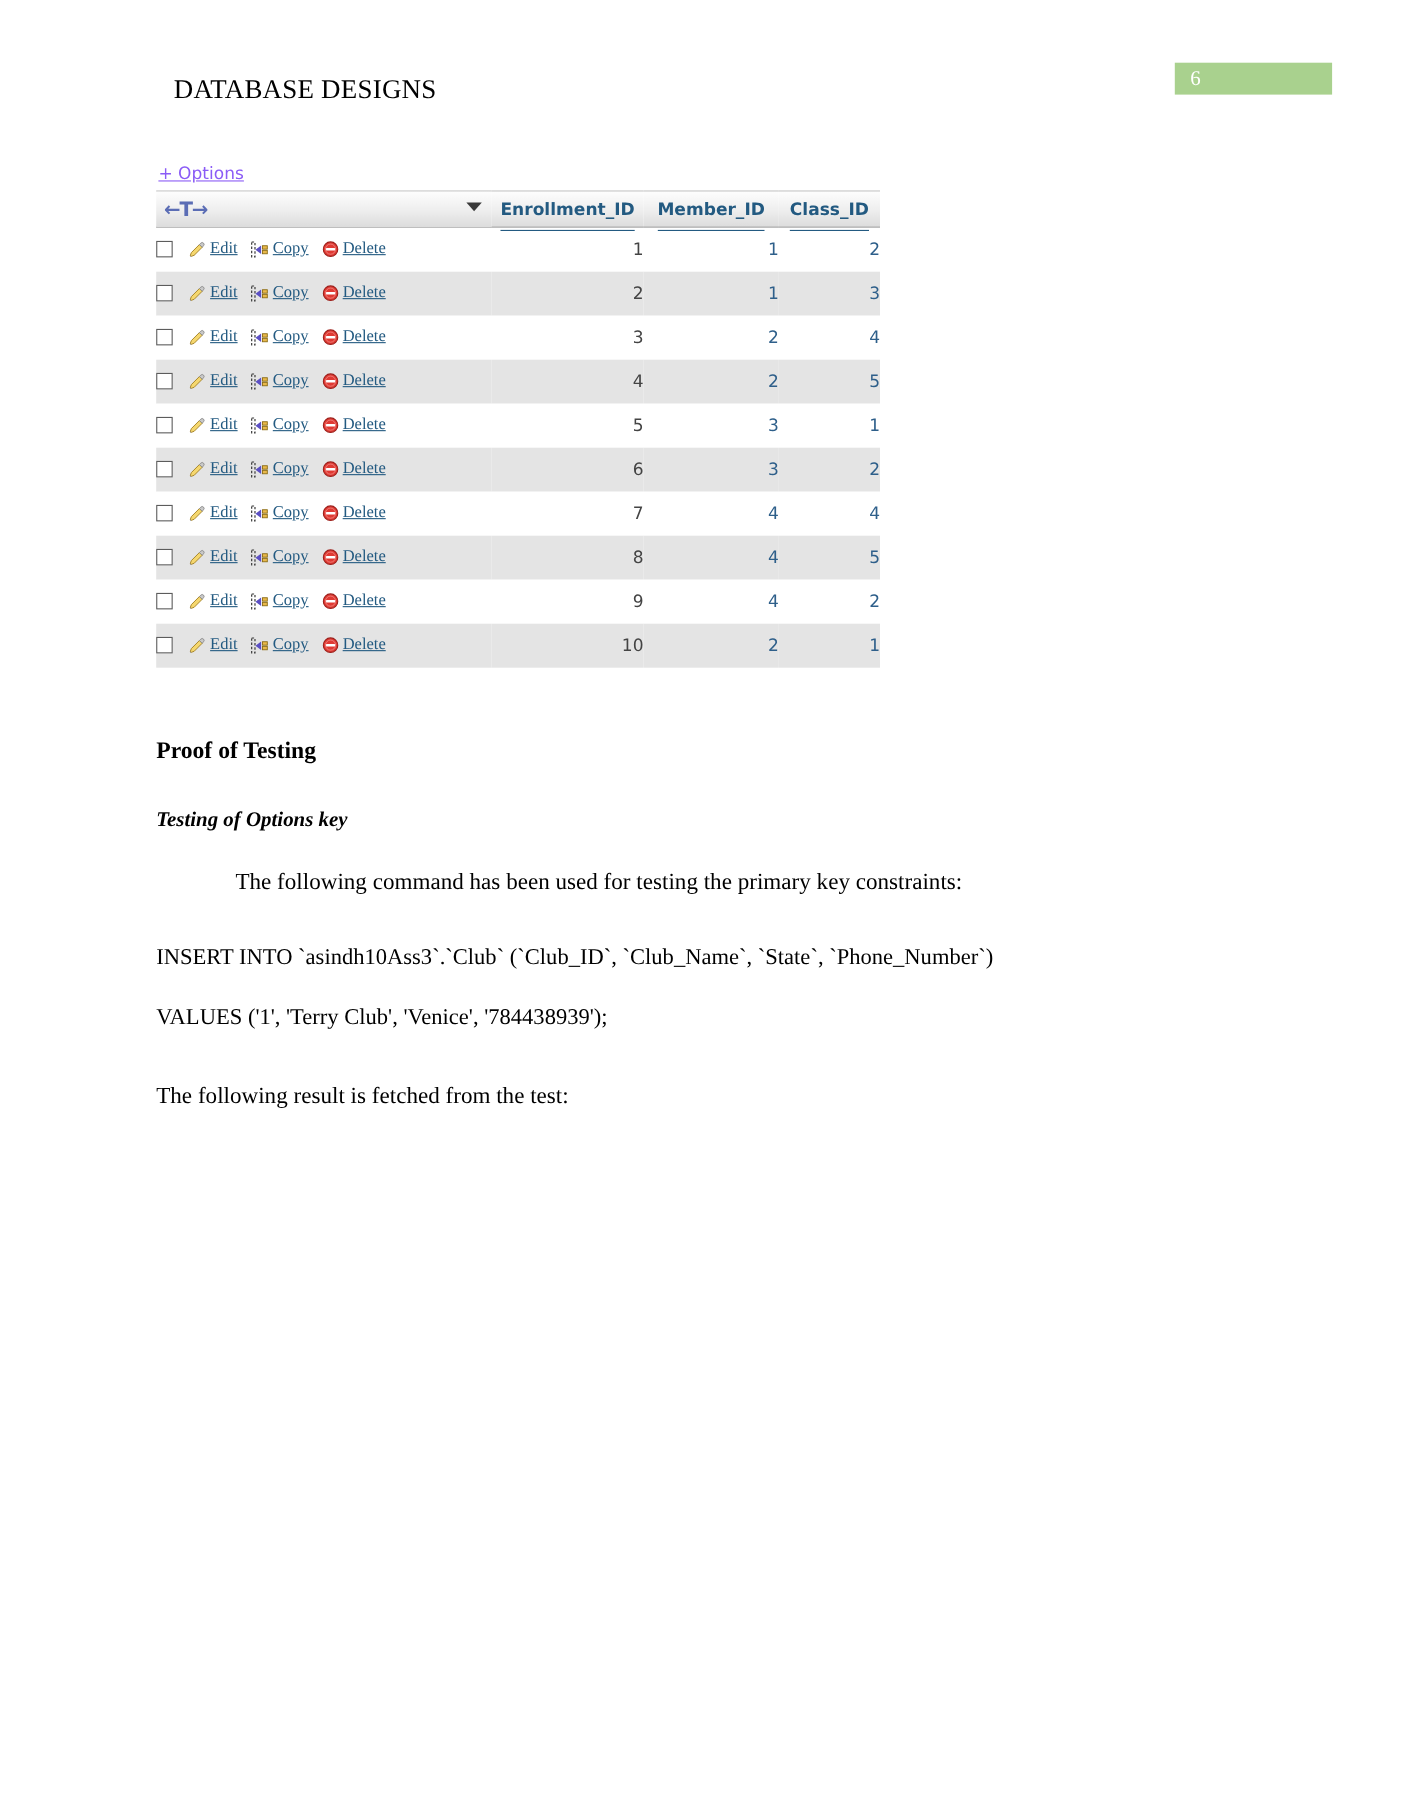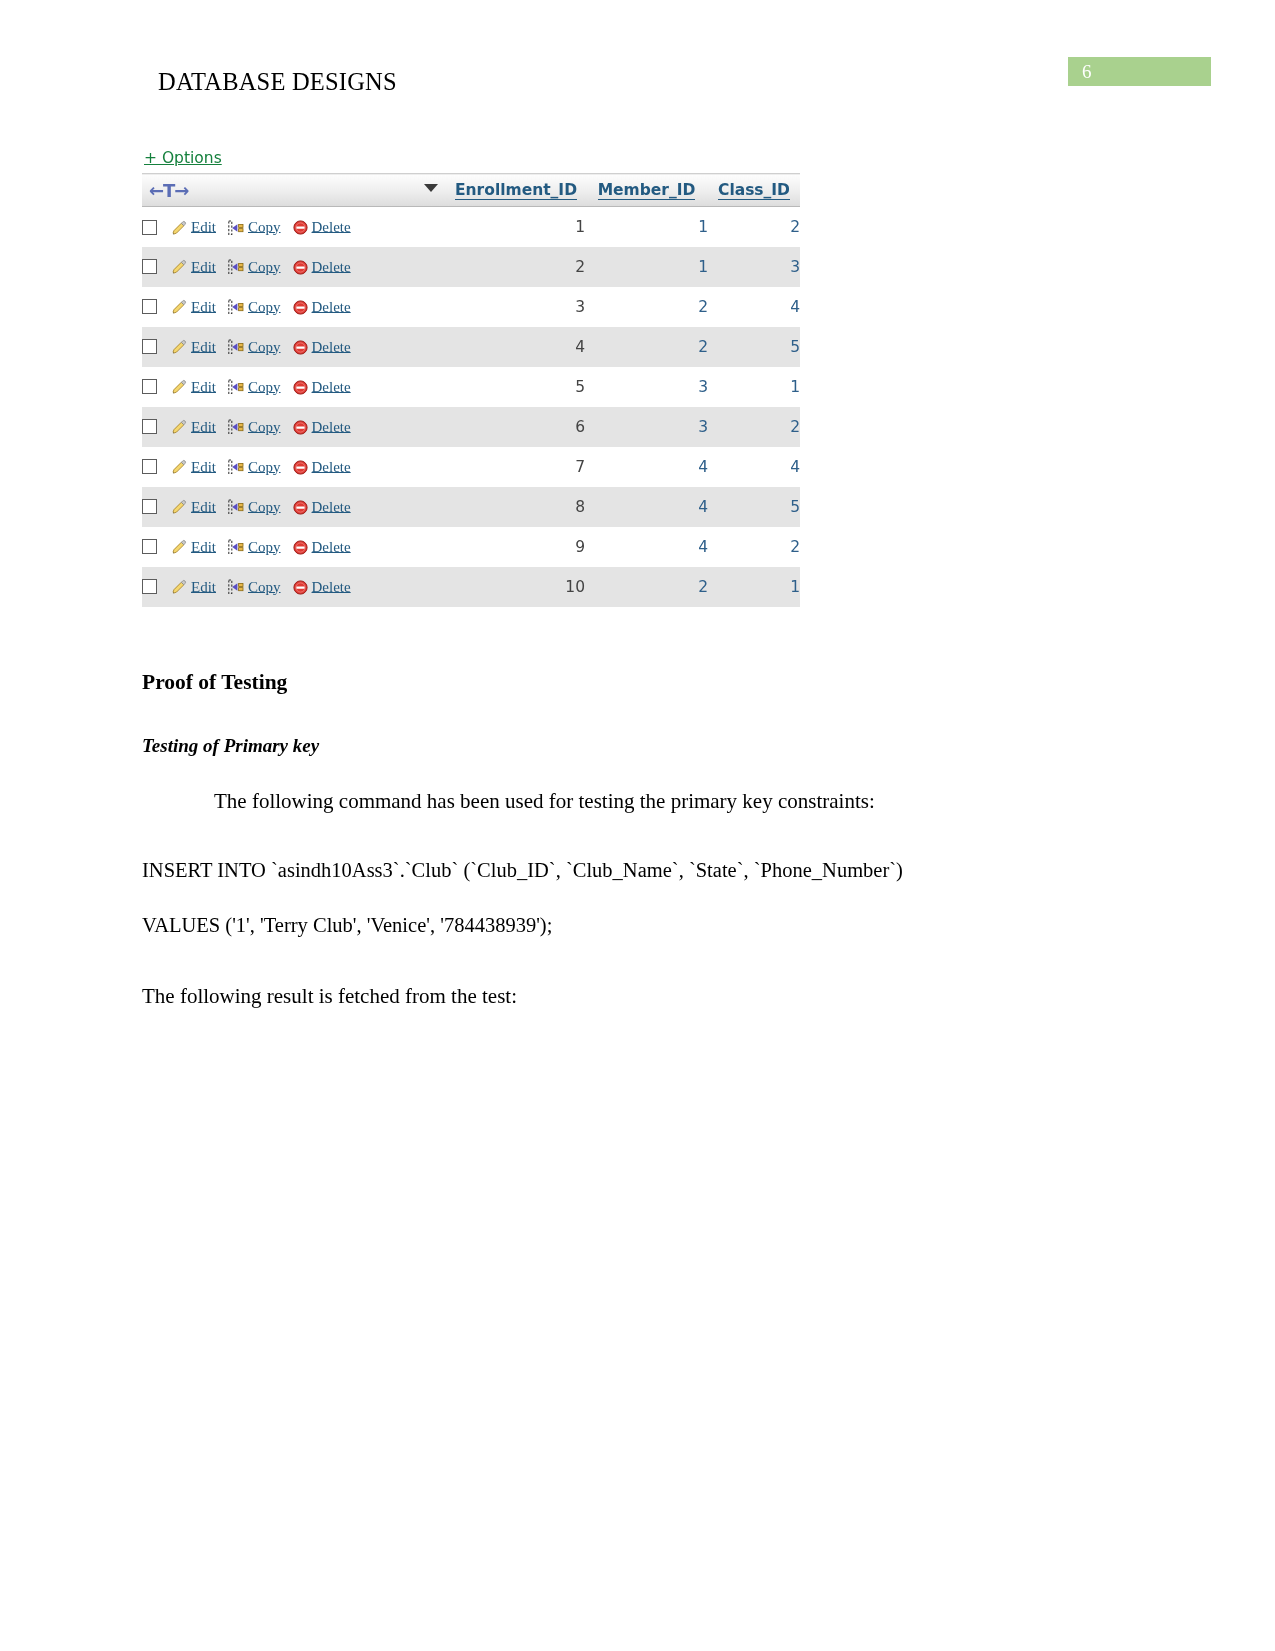--- a/index.html
+++ b/index.html
@@ -43,21 +43,21 @@
 
   
   .pma-block {
     position: absolute;
     left: 142px;
     top: 148px;
     width: 660px;
     font-family: "DejaVu Sans", "Liberation Sans", sans-serif;
   }
   .options-link {
-    color: #15803d;
+    color: #8b5cf6;
     font-size: 15.5px;
     line-height: 20px;
     padding-left: 2px;
     margin-bottom: 5px;
     display: inline-block;
     text-align: right;
   }
 
   table.pma {
     border-collapse: collapse;
@@ -104,21 +104,21 @@
   }
   th.th-col {
     text-align: center;
     color: #235a81;
     font-weight: bold;
     font-size: 15.5px;
     border-right: 1px solid #c9c9c9;
   }
   th.th-col span {
     border-bottom: 1px solid #235a81;
-    padding-bottom: 0px;
+    padding-bottom: 10px;
   }
 
   
   tr.pma-row { height: 40px; }
   tr.pma-row.odd  { background: #ffffff; }
   tr.pma-row.even { background: #e4e4e4; }
   tr.pma-row td { vertical-align: middle; }
 
   td.cell-actions {
     padding-left: 14px;
@@ -411,21 +411,21 @@
         </tr>
       </tbody>
   </table>
 </div>
 
 <div class="prose" style="top:670px;">
   <h2 class="sec-title">Proof of Testing</h2>
 </div>
 
 <div class="prose" style="top:735px;">
-  <h3 class="sub-title">Testing of Primary key</h3>
+  <h3 class="sub-title">Testing of Options key</h3>
 </div>
 
 <div class="prose" style="top:789px;">
   <p class="body-text indent">The following command has been used for testing the primary key constraints:</p>
 </div>
 
 <div class="prose" style="top:859px;">
   <p class="sql-line">INSERT  INTO  `asindh10Ass3`.`Club`  (`Club_ID`,  `Club_Name`,  `State`,  `Phone_Number`)</p>
 </div>
 

